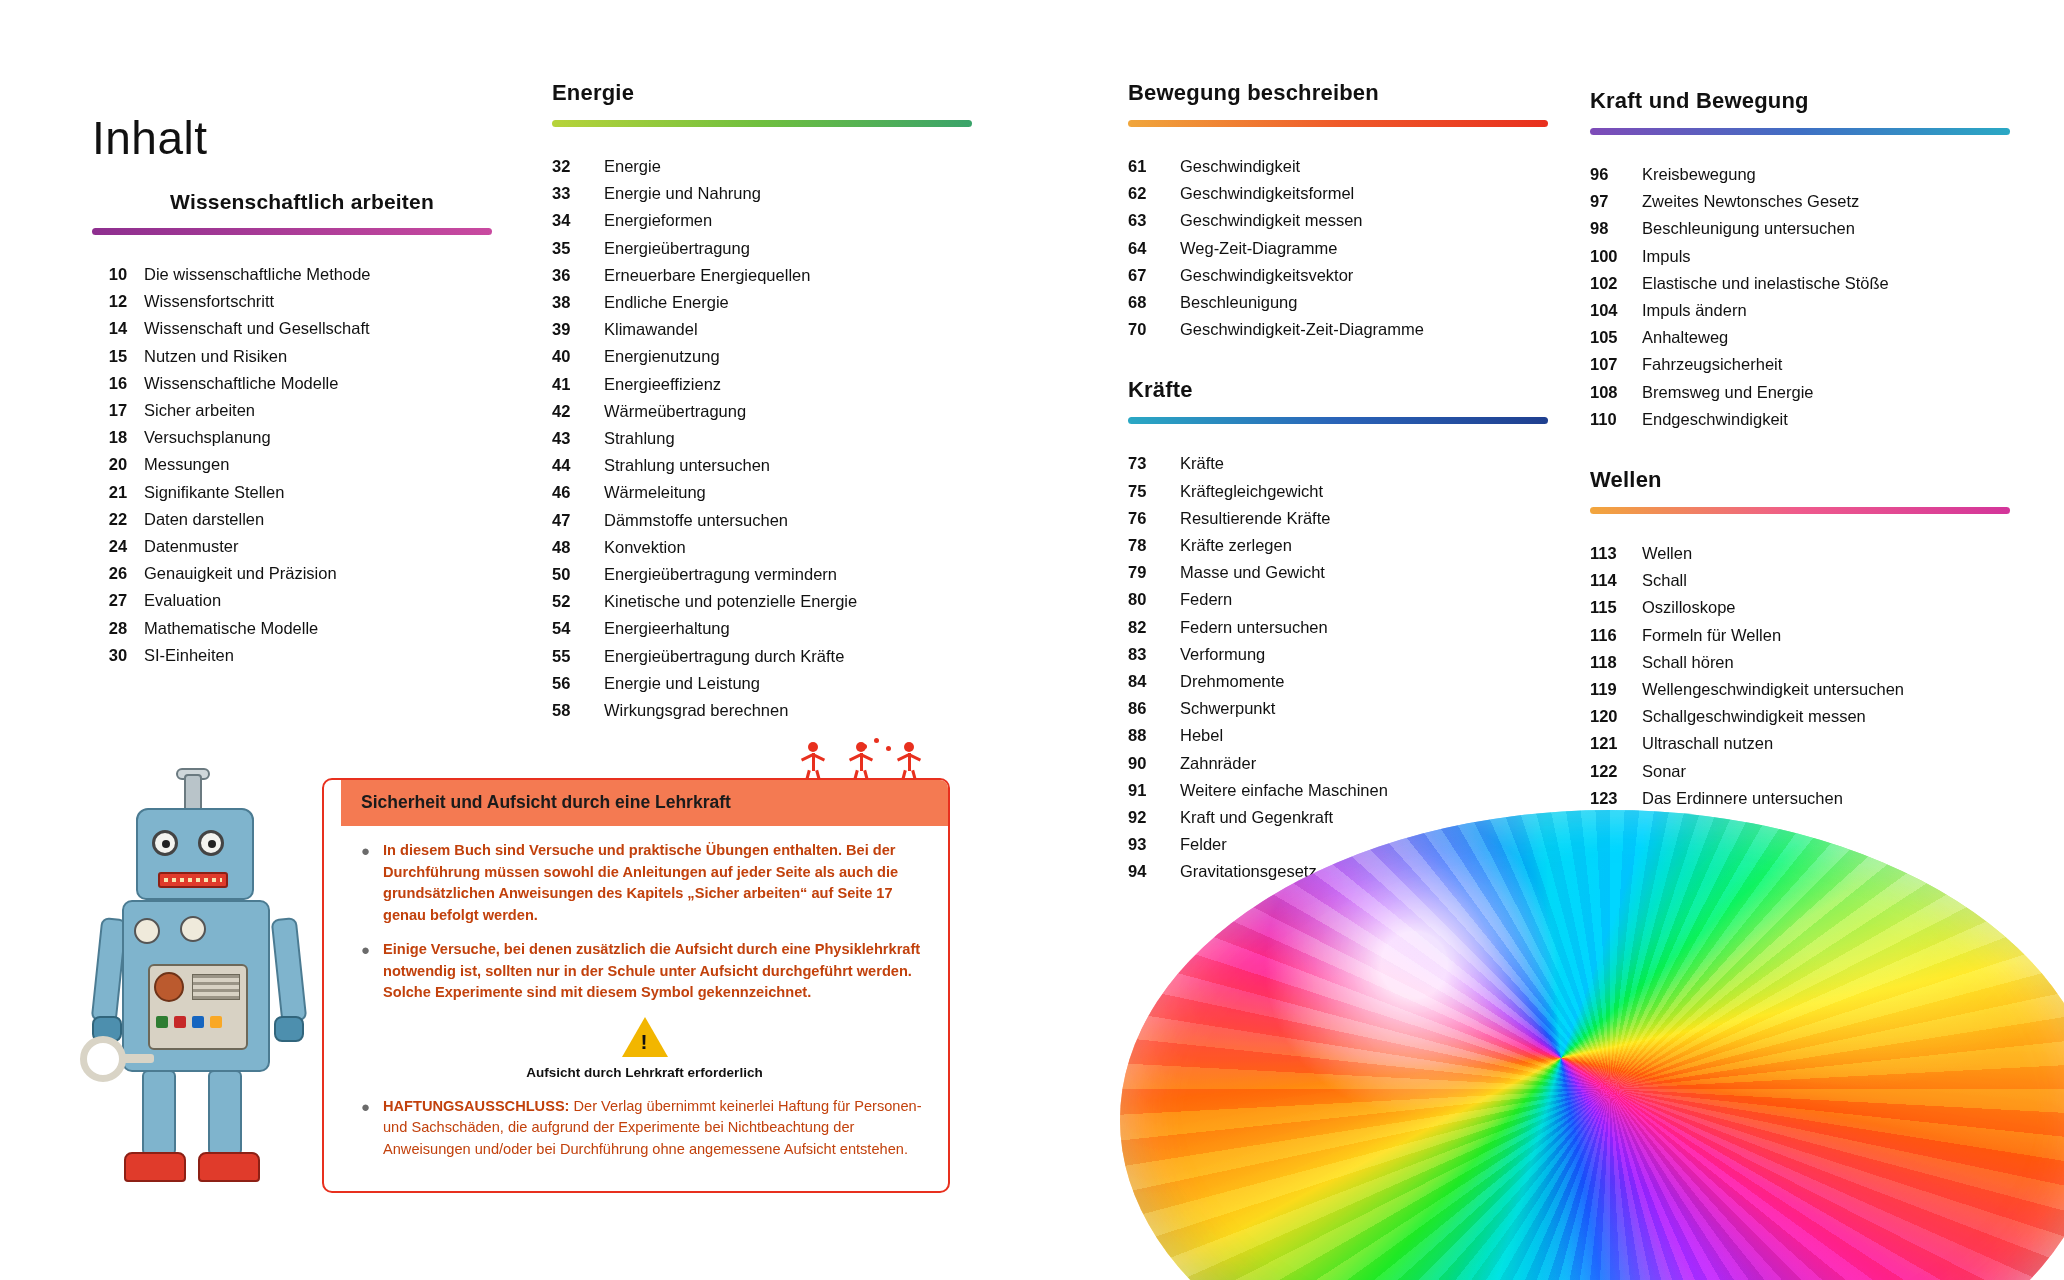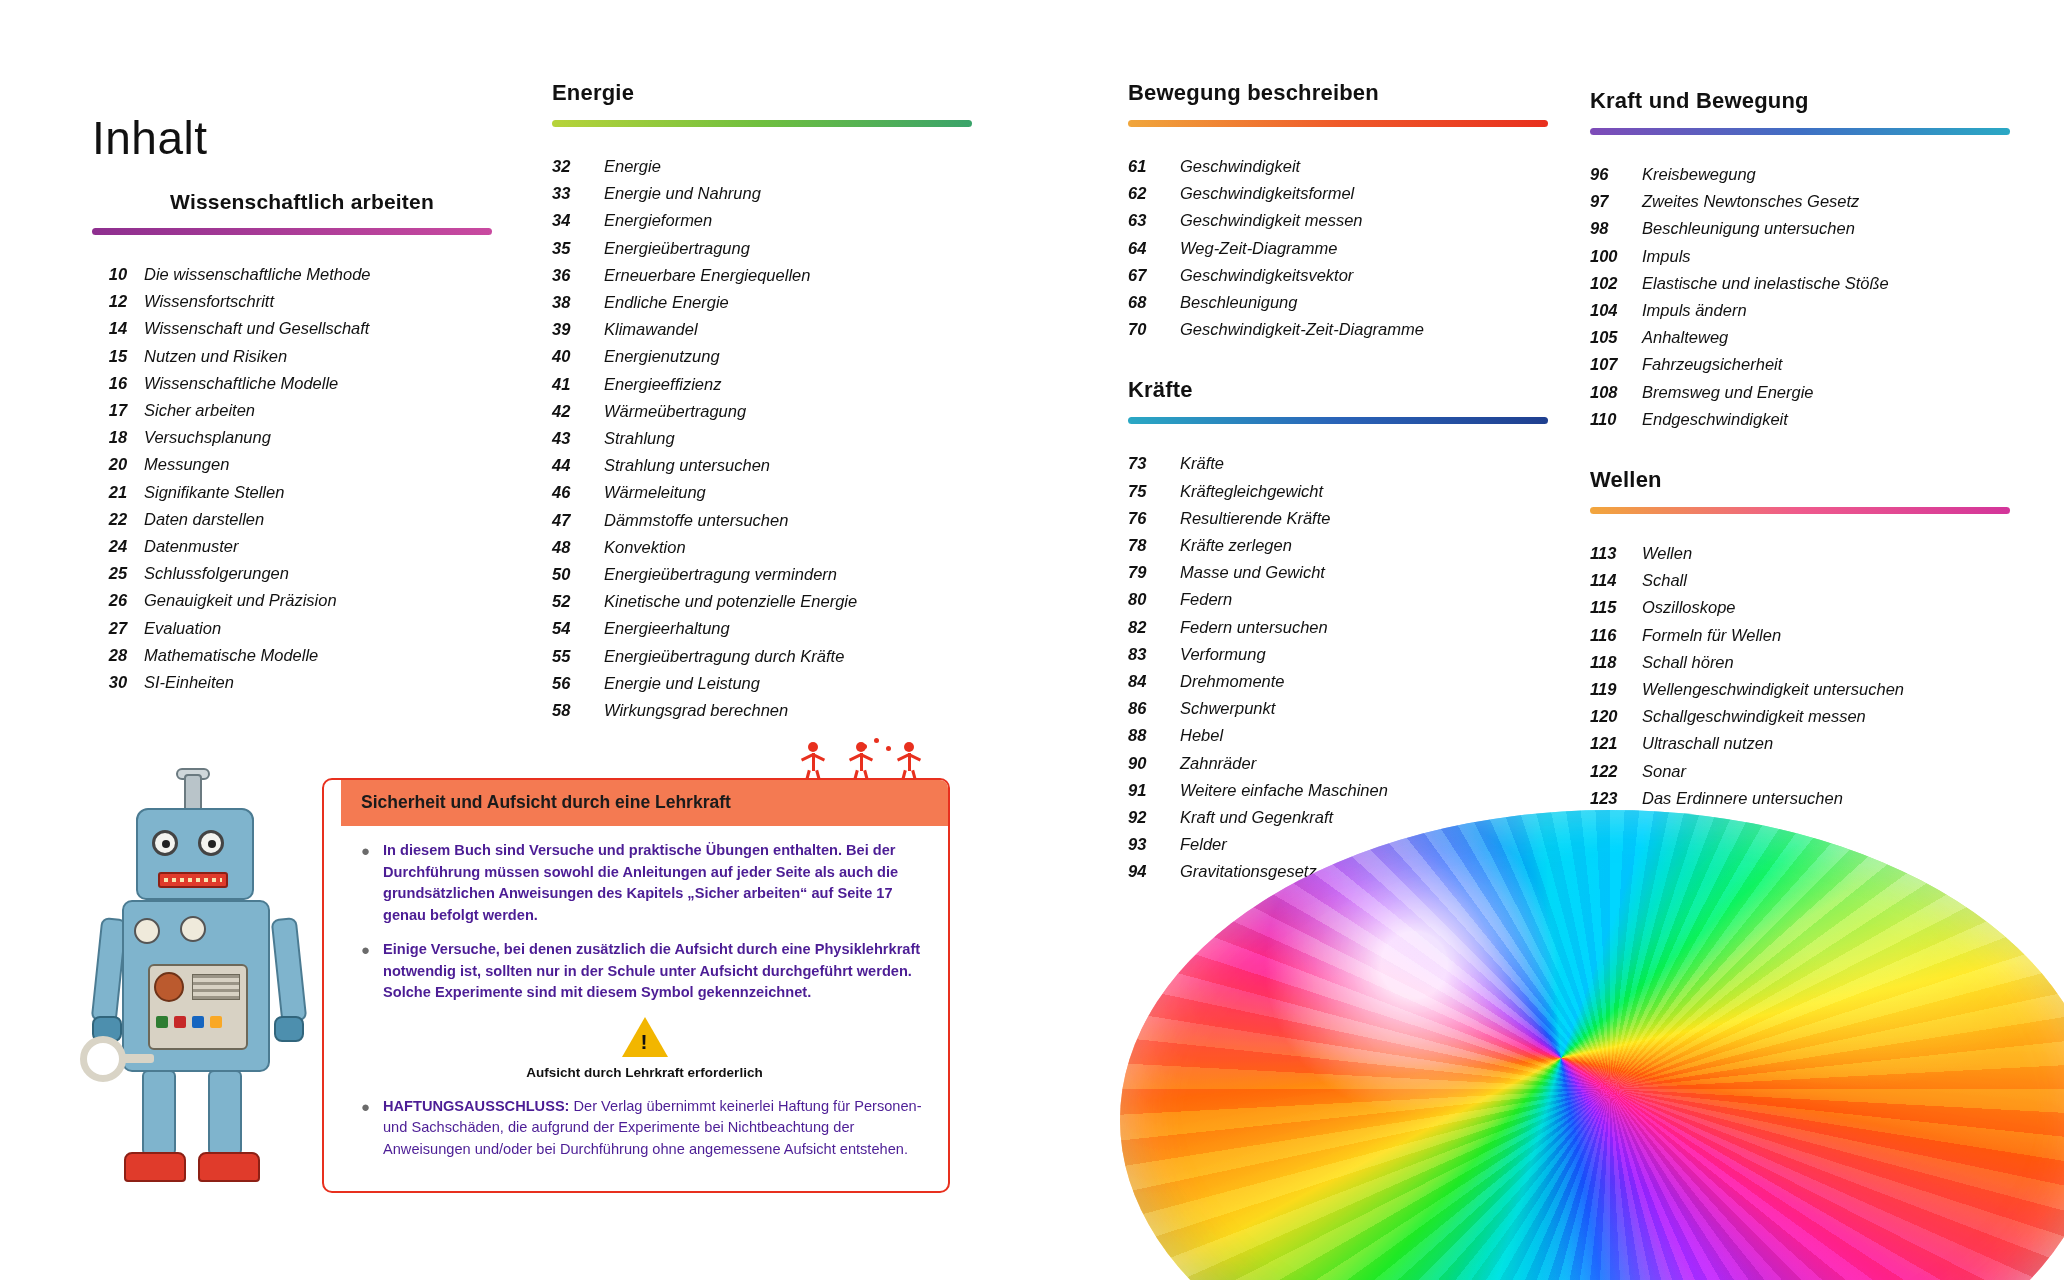--- a/index.html
+++ b/index.html
@@ -46,21 +46,20 @@
     border-radius: 4px;
     margin-bottom: 26px;
     width: 100%;
   }
   .rule.narrow { width: 400px; }
 
   ul.toc {
     list-style: none;
     margin: 0;
     padding: 0;
-    font-style: italic;
   }
   ul.toc li {
     display: flex;
     font-size: 16.5px;
     line-height: 27.2px;
     color: #111;
   }
   ul.toc li .pg {
     font-weight: bold;
     width: 52px;
@@ -97,21 +96,21 @@
     line-height: 21.5px;
     margin-bottom: 13px;
   }
   .warn-item .bullet {
     flex: none;
     width: 22px;
     color: #6b6b6b;
     font-size: 15px;
     line-height: 21.5px;
   }
-  .warn-item .txt { font-weight: bold; color: #4c1d95; }
+  .warn-item .txt { font-weight: bold; color: #c2410c; }
   .warn-item .txt.normal { font-weight: normal; }
   .warn-item .txt .bold { font-weight: bold; }
 
   .warn-symbol {
     text-align: center;
     margin: 12px 0 16px 0;
   }
   .warn-symbol .cap {
     font-size: 13.5px;
     font-weight: bold;
@@ -262,24 +261,20 @@
       </li>
     <li>
         <span class="pg">22</span>
         <span class="tt">Daten darstellen</span>
       </li>
     <li>
         <span class="pg">24</span>
         <span class="tt">Datenmuster</span>
       </li>
     <li>
-        <span class="pg">25</span>
-        <span class="tt">Schlussfolgerungen</span>
-      </li>
-    <li>
         <span class="pg">26</span>
         <span class="tt">Genauigkeit und Präzision</span>
       </li>
     <li>
         <span class="pg">27</span>
         <span class="tt">Evaluation</span>
       </li>
     <li>
         <span class="pg">28</span>
         <span class="tt">Mathematische Modelle</span>

